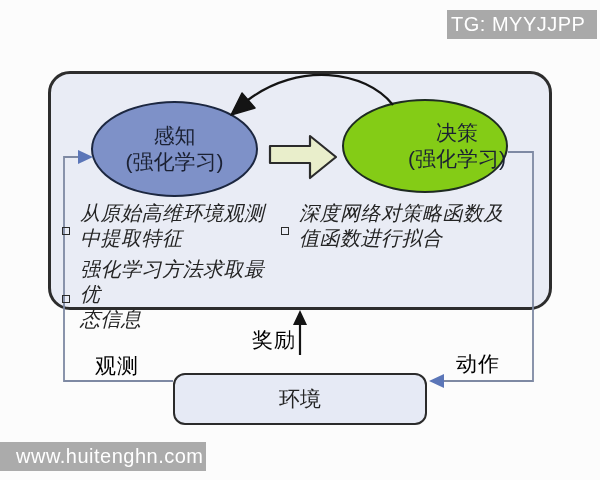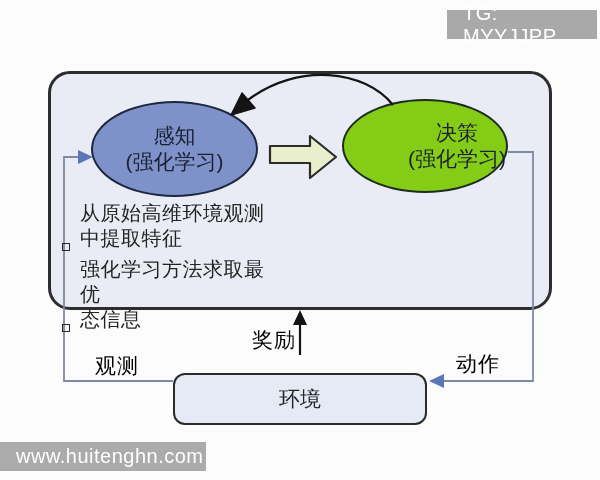--- a/index.html
+++ b/index.html
@@ -16,21 +16,21 @@
   
   .badge {
     background: #a9a9a9;
     color: #ffffff;
     font-size: 20px;
     letter-spacing: 0.5px;
     display: flex;
     align-items: center;
     z-index: 6;
   }
-  .tg-badge { left: 447px; top: 10px; width: 150px; height: 29px; padding-left: 16px; }
+  .tg-badge { left: 447px; top: 10px; width: 150px; height: 29px; padding-left: 4px; }
   .site-badge { left: 0px; top: 442px; width: 206px; height: 29px; padding-left: 16px; background:#ababab; }
 
   
   .main-box {
     left: 48px; top: 71px; width: 504px; height: 239px;
     background: #e9ecf5;
     border: 3px solid #2d2d2d;
     border-radius: 22px;
     z-index: 1;
   }
@@ -79,21 +79,21 @@
   .overlay {
     left: 0; top: 0; width: 600px; height: 480px;
     z-index: 3;
     pointer-events: none;
   }
 
   
   .notes { z-index: 4; }
   .notes-left { left: 62px; top: 201px; width: 222px; }
   .notes-right { left: 281px; top: 201px; width: 240px; }
-  .note-item { display: flex; align-items: flex-end; }
+  .note-item { display: flex; align-items: center; font-style: italic; }
   .note-item + .note-item { margin-top: 6px; }
   .note-marker {
     width: 8px; height: 8px;
     border: 1.5px solid #2b2b2b;
     margin: 9px 10px 0 0;
     flex: 0 0 auto;
   }
   .note-text {
     font-size: 20px;
     line-height: 25px;
@@ -162,17 +162,22 @@
 中提取特征</span>
   </div>
   <div class="note-item">
     <span class="note-marker"></span>
     <span class="note-text">强化学习方法求取最优
 态信息</span>
   </div>
 </div>
 
 <div class="abs notes notes-right">
+  <div class="note-item">
+    <span class="note-marker"></span>
+    <span class="note-text">深度网络对策略函数及
+值函数进行拟合</span>
+  </div>
 </div>
 
 <div class="abs edge-label obs-label">观测</div>
 <div class="abs edge-label reward-label">奖励</div>
 <div class="abs edge-label action-label">动作</div>
 
 </body></html>

